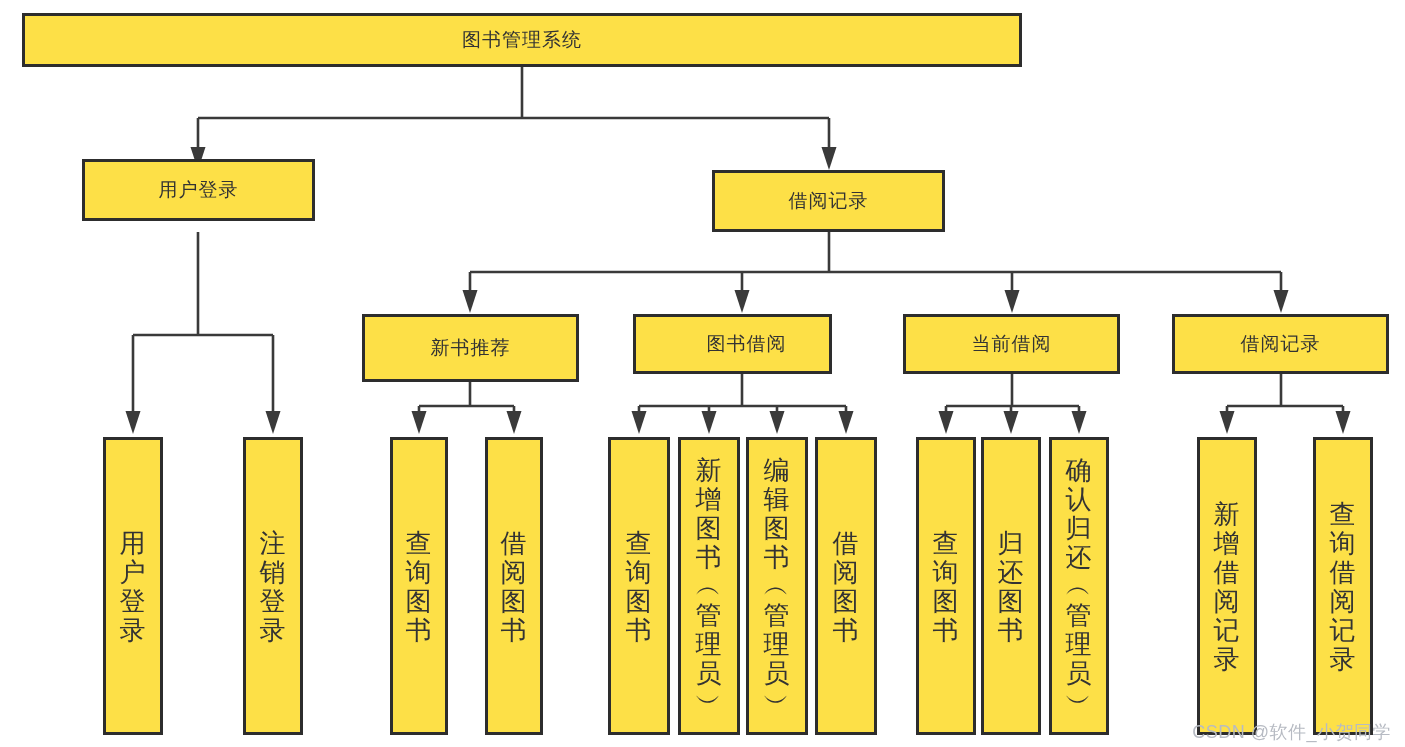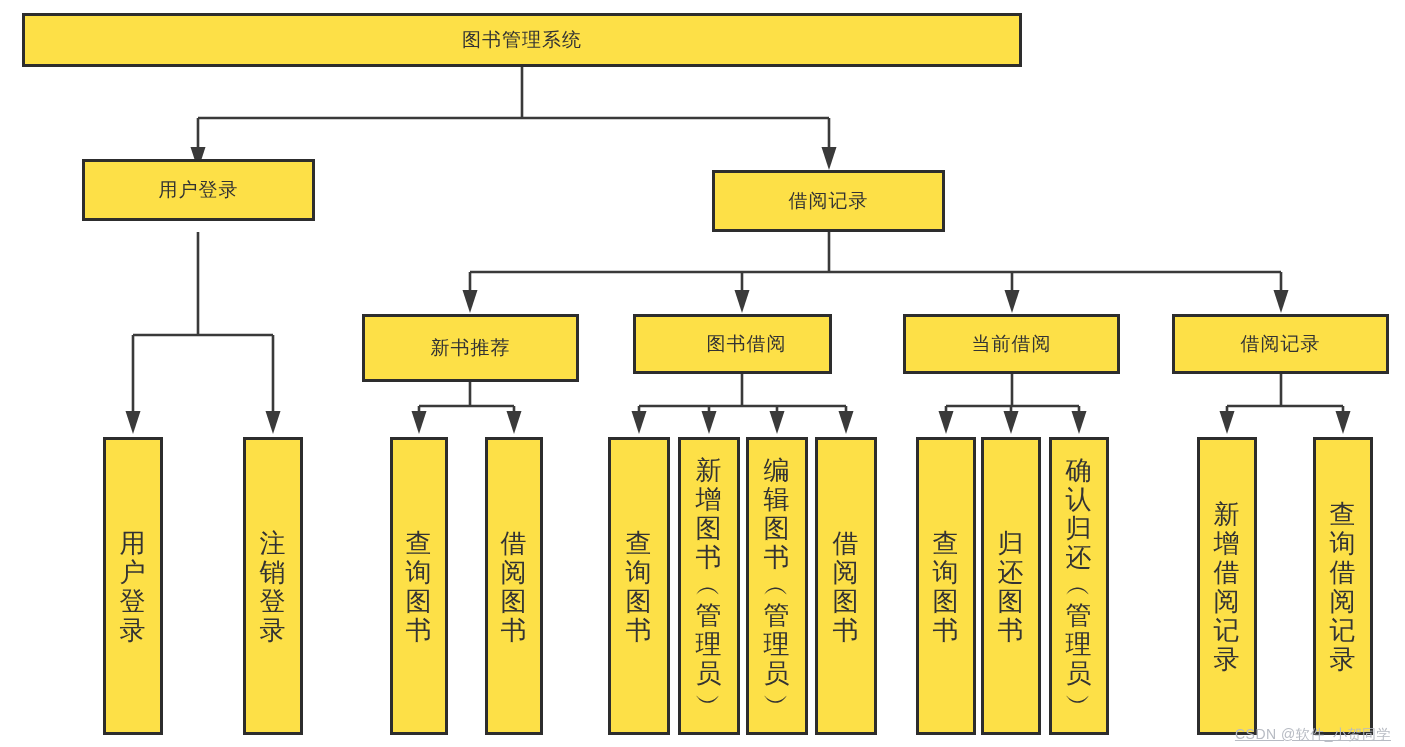--- a/index.html
+++ b/index.html
@@ -32,25 +32,24 @@
     justify-content: center;
     gap: 3px;
     font-size: 26px;
     line-height: 1;
   }
   .vlabel span { display: block; }
   .watermark {
     position: absolute;
     right: 14px;
     bottom: 3px;
-    font-size: 14px;
+    font-size: 18px;
     color: var(--watermark, #b7bbc3);
     letter-spacing: 0.5px;
     white-space: nowrap;
-    text-decoration: underline;
   }
 </style>
 </head>
 <body style="--line: #3a3a3a; --border: #2d2d2d; --text: #333333; --watermark: #b7bbc3; --background: #ffffff;">
 
 <div class="stage">
 
   <svg class="wires" viewBox="0 0 1405 747" xmlns="http://www.w3.org/2000/svg">
     <g>
       <path d="M522,67 L522,118 M198,118 L829,118 M198,118 L198,149 M829,118 L829,149"></path>

